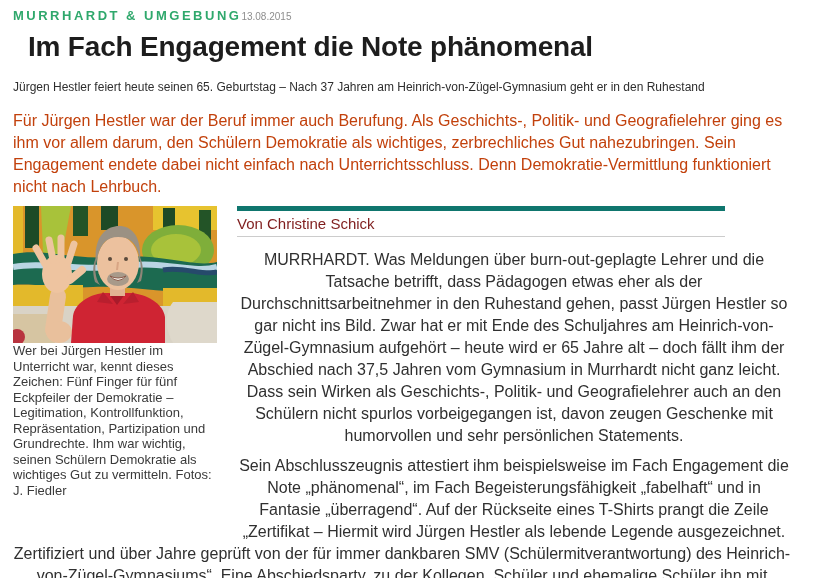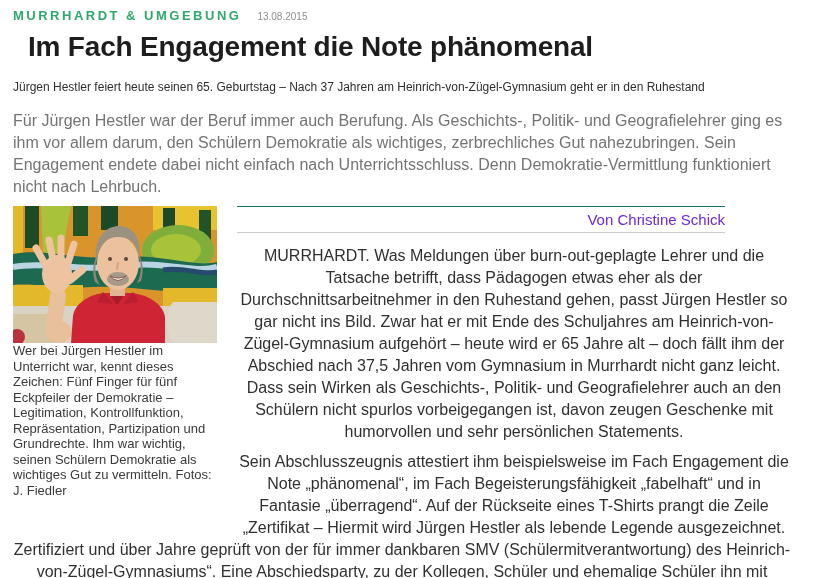--- a/index.html
+++ b/index.html
@@ -4,53 +4,53 @@
 <style>
   html,body{margin:0;padding:0;}
   body{
     width:816px;height:578px;overflow:hidden;background:#ffffff;
     font-family:"Liberation Sans","DejaVu Sans",sans-serif;
     color:#303030;
   }
   .page{padding:8px 25px 0 13px;width:778px;}
 
   
-  .kicker-row{display:flex;align-items:baseline;gap:16px;height:16px;}
+  .kicker-row{display:flex;align-items:baseline;gap:0;height:16px;}
   .kicker{
     color:#2fa86c;font-size:13px;font-weight:bold;letter-spacing:2.5px;
   }
   .date{color:#8e8e8e;font-size:10px;}
 
   
   .headline{
     margin:8px 0 0 15px;font-size:28px;line-height:30px;font-weight:bold;color:#1d1d1d;
     letter-spacing:-0.2px;
   }
   .subheadline{
     margin:14px 0 0 0;font-size:12px;line-height:22px;color:#2e2e2e;
   }
   .lead{
-    margin:12px 0 0 0;font-size:16px;line-height:22px;color:#737373;
+    margin:12px 0 0 0;font-size:16px;line-height:22px;color:#c2410c;
   }
 
   
   .article{margin-top:8px;font-size:16px;line-height:22px;}
   figure.photo-figure{
     float:left;width:204px;height:320px;margin:0 20px 0 0;padding:0;
   }
   figure.photo-figure svg{display:block;}
   figcaption.photo-caption{
     margin-top:0;font-size:13px;line-height:15.5px;color:#3a3a3a;
   }
   .byline{
     overflow:hidden;            
     width:488px;
-    border-top:1px solid #0f766e;border-bottom:1px solid #cccccc;
+    border-top:5px solid #0f766e;border-bottom:1px solid #cccccc;
     padding:3px 0;
-    text-align:right;font-size:15px;line-height:19px;color:#6d28d9;
+    text-align:left;font-size:15px;line-height:19px;color:#7f1d1d;
     margin:0 0 10px 0;
   }
   .article p{margin:12px 0 8px 0;text-align:center;}
   .article p + p{margin-top:0;}
 </style>
 </head>
 <body>
 
 <div class="page">
 

